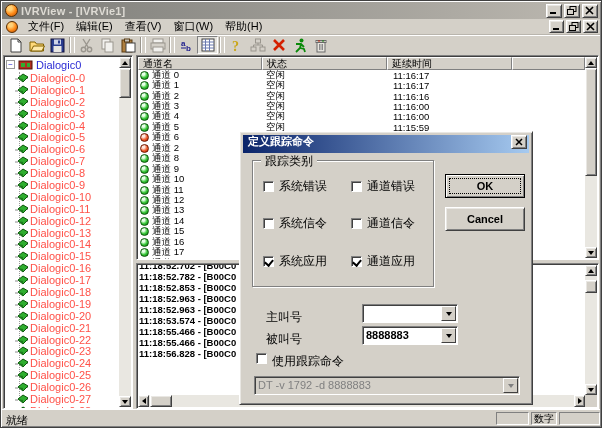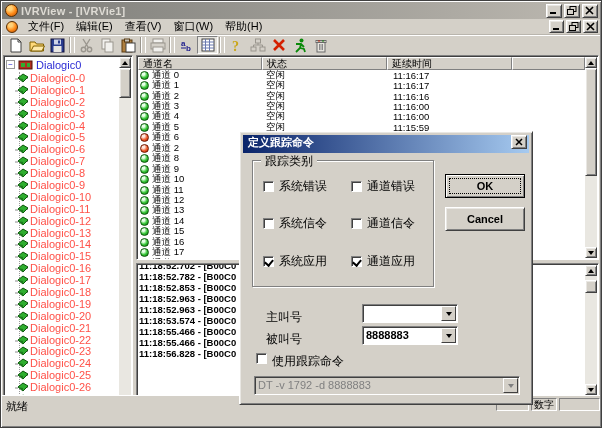--- a/index.html
+++ b/index.html
@@ -88,32 +88,32 @@
   #log-lines { position:absolute; left:2px; top:1px; right:13px; bottom:13px; overflow:hidden; }
   #log-lines .inner { margin-top:-5px; }
   .log-line { height:11px; font-family:"Liberation Sans","DejaVu Sans",sans-serif; font-weight:bold;
     font-size:9.5px; white-space:nowrap; }
   #log-vscroll { position:absolute; right:1px; top:1px; bottom:13px; width:12px; background:#e9e7e1; }
   #log-vscroll .thumb { position:absolute; left:0; right:0; top:15px; height:13px; }
   #log-hscroll { position:absolute; left:1px; right:13px; bottom:1px; height:12px; background:#e9e7e1; }
   #log-hscroll .thumb { position:absolute; top:0; bottom:0; left:12px; width:22px; }
   #log-corner { position:absolute; right:1px; bottom:1px; width:12px; height:12px; background:#d4d0c8; }
   
-  #statusbar { position:absolute; left:1px; right:1px; bottom:15px; height:17px; background:#d4d0c8;
+  #statusbar { position:absolute; left:1px; right:1px; bottom:1px; height:17px; background:#d4d0c8;
     border-top:1px solid #fff; display:flex; align-items:center; }
   #status-ready { position:absolute; left:4px; top:3px; }
   .spanel { position:absolute; top:2px; height:13px; border:1px solid; border-color:#808080 #fff #fff #808080;
     font-size:10px; display:flex; align-items:center; justify-content:center; }
   #sp1 { left:494px; width:33px; } #sp2 { left:529px; width:26px; } #sp3 { left:557px; width:41px; }
   
   #dialog { position:absolute; left:238px; top:130px; width:294px; height:274px; background:#d4d0c8;
     border:1px solid; border-color:#ffffff #404040 #404040 #ffffff;
     box-shadow: inset 1px 1px 0 #e9e7e3, inset -1px -1px 0 #808080; z-index:50; }
   #dlg-title { position:absolute; left:3px; right:3px; top:3px; height:18px;
-    background:linear-gradient(90deg,#0a246a,#a6caf0); display:flex; align-items:center; padding:0 2px 4px 5px; }
+    background:linear-gradient(90deg,#0a246a,#a6caf0); display:flex; align-items:flex-end; padding:0 2px 4px 5px; }
   #dlg-title-text { color:#fff; font-weight:bold; flex:1; }
   #dlg-close { width:16px; height:14px; display:flex; align-items:center; justify-content:center; }
   .groupbox { position:absolute; left:12px; top:28px; width:182px; height:127px;
     border:1px solid #808080; box-shadow: inset 1px 1px 0 #ffffff, 1px 1px 0 #ffffff; }
   .group-label { position:absolute; top:-8px; left:8px; background:#d4d0c8; padding:0 4px; font-size:12px; }
   #cb-grid { position:absolute; left:10px; top:18px; right:4px; display:grid;
     grid-template-columns:88px auto; grid-auto-rows:37.5px; }
   .cb-row { display:flex; align-items:center; gap:5px; height:14px; white-space:nowrap; font-size:12px; }
   .cb { width:11px; height:11px; background:#fff; flex:none; position:relative;
     border:1px solid; border-color:#808080 #ffffff #ffffff #808080; box-shadow: inset 1px 1px 0 #404040; }

